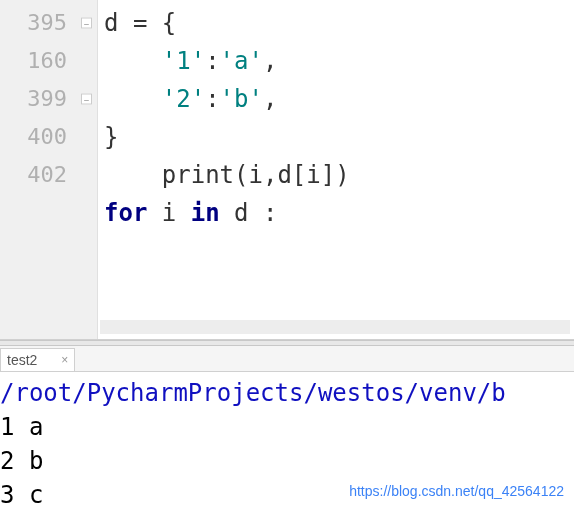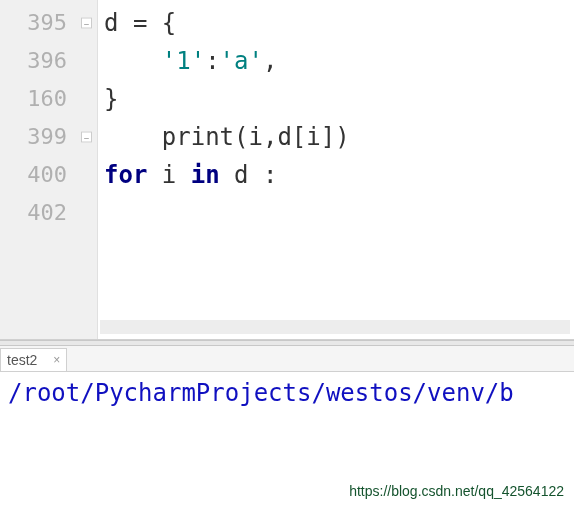--- a/index.html
+++ b/index.html
@@ -79,30 +79,30 @@
     .tab {
       background: #ffffff;
       border: 1px solid #d0d0d0;
       border-bottom: none;
       padding: 3px 6px;
       font-size: 14px;
       font-family: sans-serif;
       color: #555;
       display: flex;
       align-items: center;
-      gap: 16px;
+      gap: 24px;
     }
     .tab-close {
       color: #999;
       font-size: 12px;
     }
     
     .terminal-area {
       background: #ffffff;
-      padding: 4px 8px;
+      padding: 4px 0;
     }
     .terminal-line {
       font-size: 24px;
       line-height: 34px;
       white-space: pre;
       color: #000000;
     }
     .terminal-path {
       color: #1010c0;
     }
@@ -113,53 +113,58 @@
       position: absolute;
       left: 100px;
       right: 4px;
       top: 320px;
     }
     .watermark {
       position: absolute;
       right: 10px;
       bottom: 22px;
       font-size: 14px;
-      color: #14532d;
+      color: #3b82f6;
       font-family: sans-serif;
     }
   </style>
 </head>
 <body>
 
 <div class="editor-area">
   <div class="gutter" id="gutter">
       <div class="line-number">395<span class="fold-marker">−</span></div>
-      <div class="line-number">396</div>
       <div class="line-number">160</div>
       <div class="line-number">399<span class="fold-marker">−</span></div>
       <div class="line-number">400</div>
       <div class="line-number">402</div>
     </div>
   <div class="code-area" id="code">
       <div class="code-line"><span class="tok-default">d = {</span></div>
       <div class="code-line"><span class="tok-default">    </span><span class="tok-string">'1'</span><span class="tok-default">:</span><span class="tok-string">'a'</span><span class="tok-default">,</span></div>
+      <div class="code-line"><span class="tok-default">    </span><span class="tok-string">'2'</span><span class="tok-default">:</span><span class="tok-string">'b'</span><span class="tok-default">,</span></div>
       <div class="code-line"><span class="tok-default">}</span></div>
       <div class="code-line"><span class="tok-builtin">    print(i,d[i])</span></div>
       <div class="code-line"><span class="tok-keyword">for </span><span class="tok-default">i </span><span class="tok-keyword">in </span><span class="tok-default">d :</span></div>
       <div class="code-line"></div>
     </div>
 </div>
 <div class="scrollbar-h"></div>
 
 <div class="divider-bar"></div>
 
 <div class="tab-bar">
   <div class="tab">
     <span>test2</span>
     <span class="tab-close">×</span>
   </div>
 </div>
 
 <div class="terminal-area">
   <div class="terminal-line terminal-path">/root/PycharmProjects/westos/venv/b</div>
+  <div id="term-out">
+      <div class="terminal-line">1 a</div>
+      <div class="terminal-line">2 b</div>
+      <div class="terminal-line">3 c</div>
+    </div>
 </div>
 
 <div class="watermark">https://blog.csdn.net/qq_42564122</div>
 
 </body></html>

